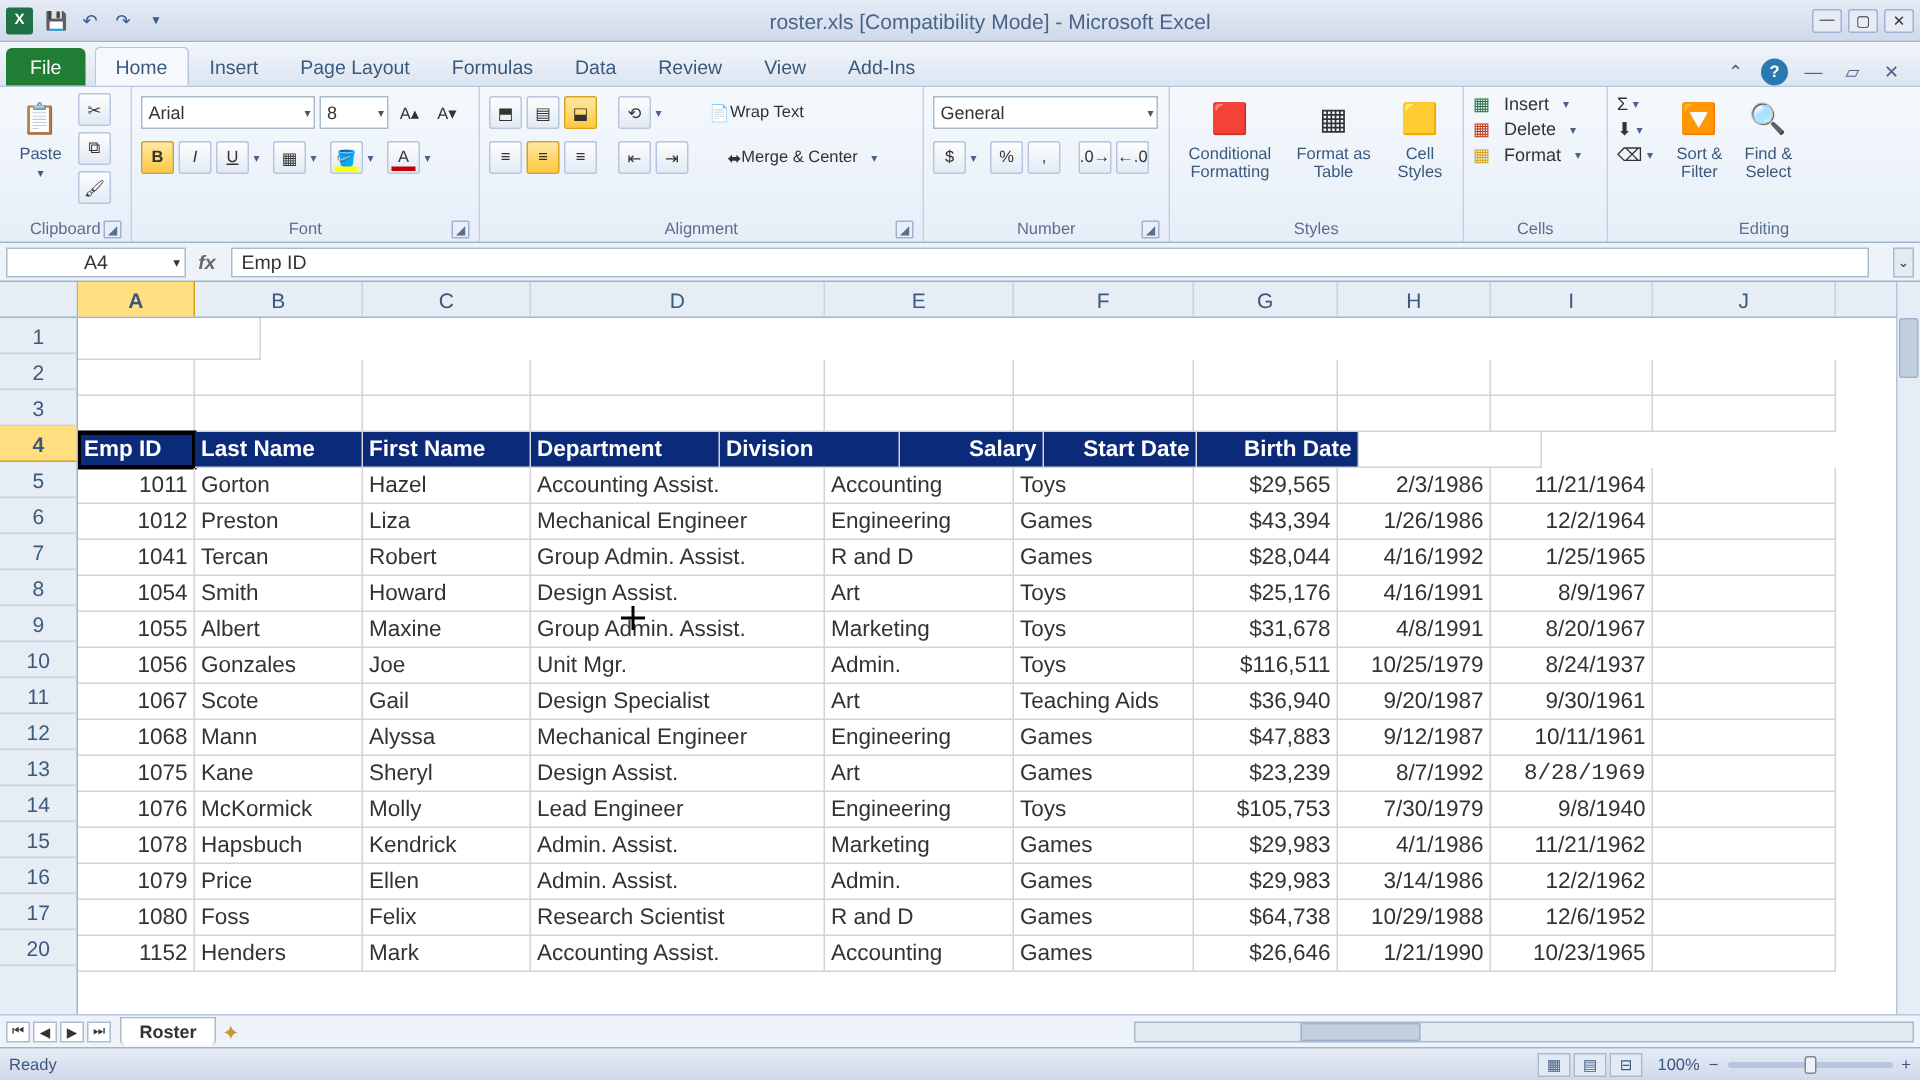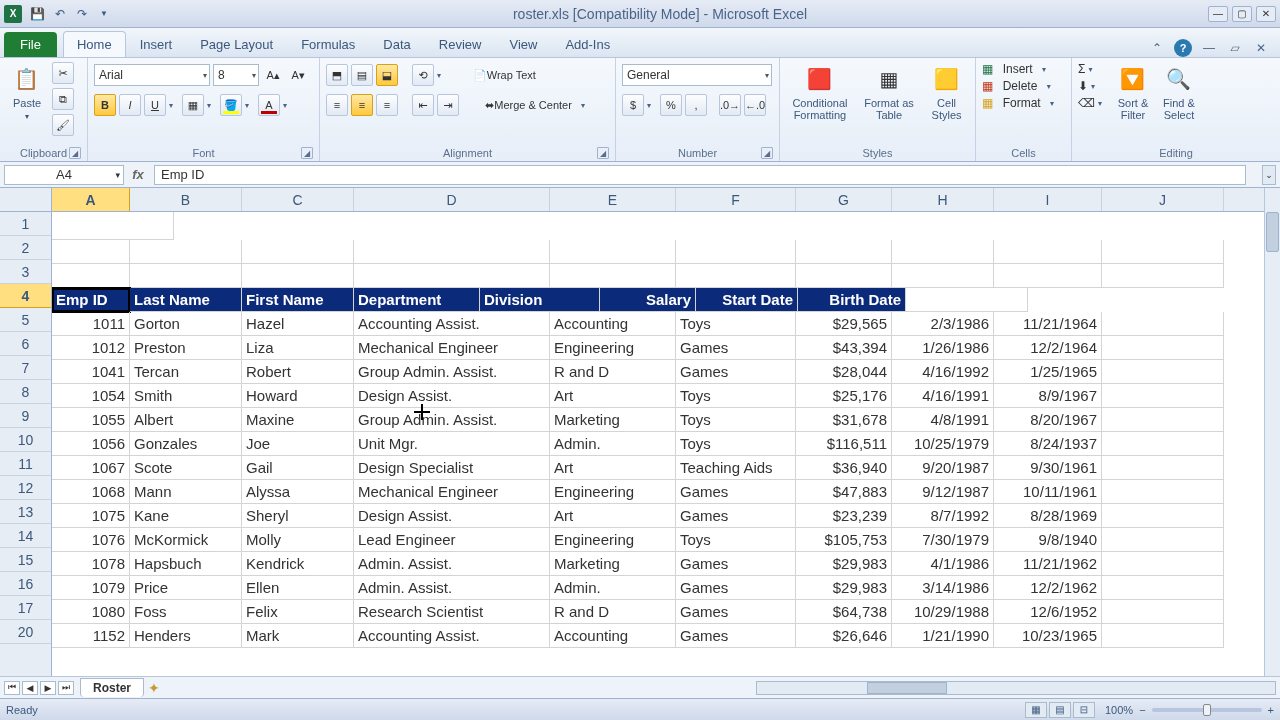--- a/index.html
+++ b/index.html
@@ -477,21 +477,21 @@
         </div>
         <div class="sheetrow">
           <div class="cell r" style="width: 78px;">1075</div>
           <div class="cell" style="width: 112px;">Kane</div>
           <div class="cell" style="width: 112px;">Sheryl</div>
           <div class="cell" style="width: 196px;">Design Assist.</div>
           <div class="cell" style="width: 126px;">Art</div>
           <div class="cell" style="width: 120px;">Games</div>
           <div class="cell r" style="width: 96px;">$23,239</div>
           <div class="cell r" style="width: 102px;">8/7/1992</div>
-          <div class="cell r" style="width: 108px;">8/28/1969</div>
+          <div class="cell r" style="width: 108px; font-family: Liberation Mono, monospace;">8/28/1969</div>
           <div class="cell" style="width: 122px;"></div>
         </div>
         <div class="sheetrow">
           <div class="cell r" style="width: 78px;">1076</div>
           <div class="cell" style="width: 112px;">McKormick</div>
           <div class="cell" style="width: 112px;">Molly</div>
           <div class="cell" style="width: 196px;">Lead Engineer</div>
           <div class="cell" style="width: 126px;">Engineering</div>
           <div class="cell" style="width: 120px;">Toys</div>
           <div class="cell r" style="width: 96px;">$105,753</div>

